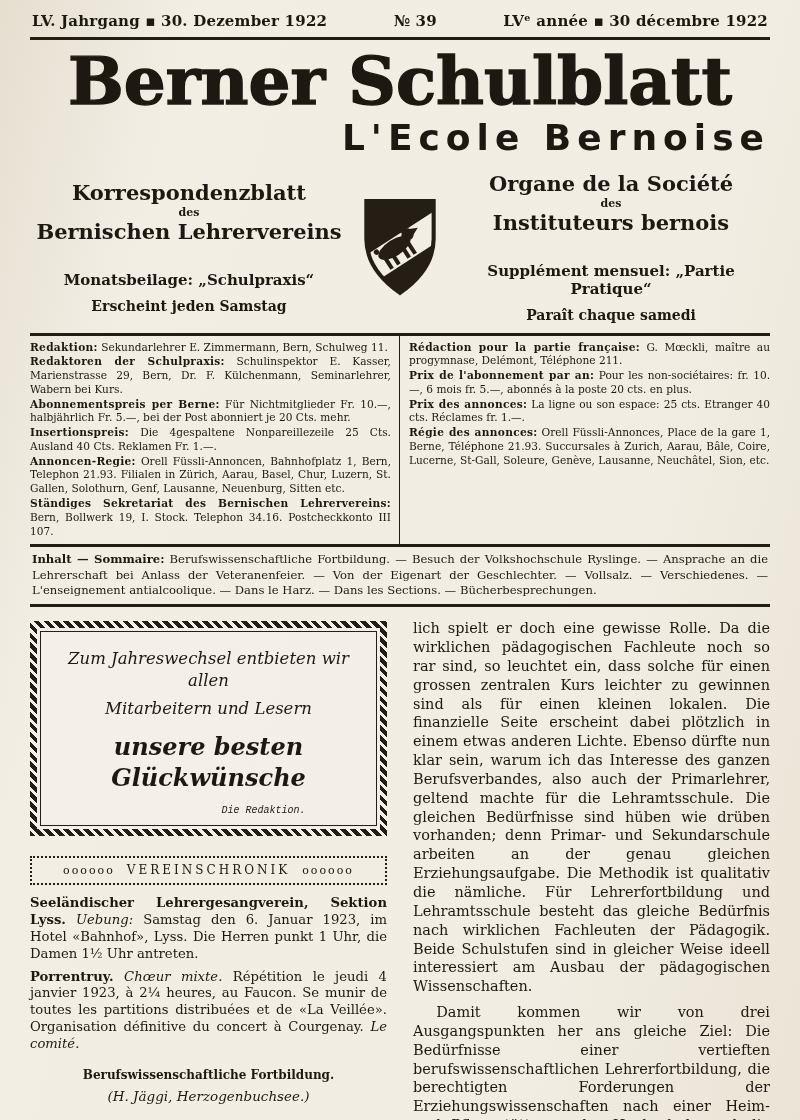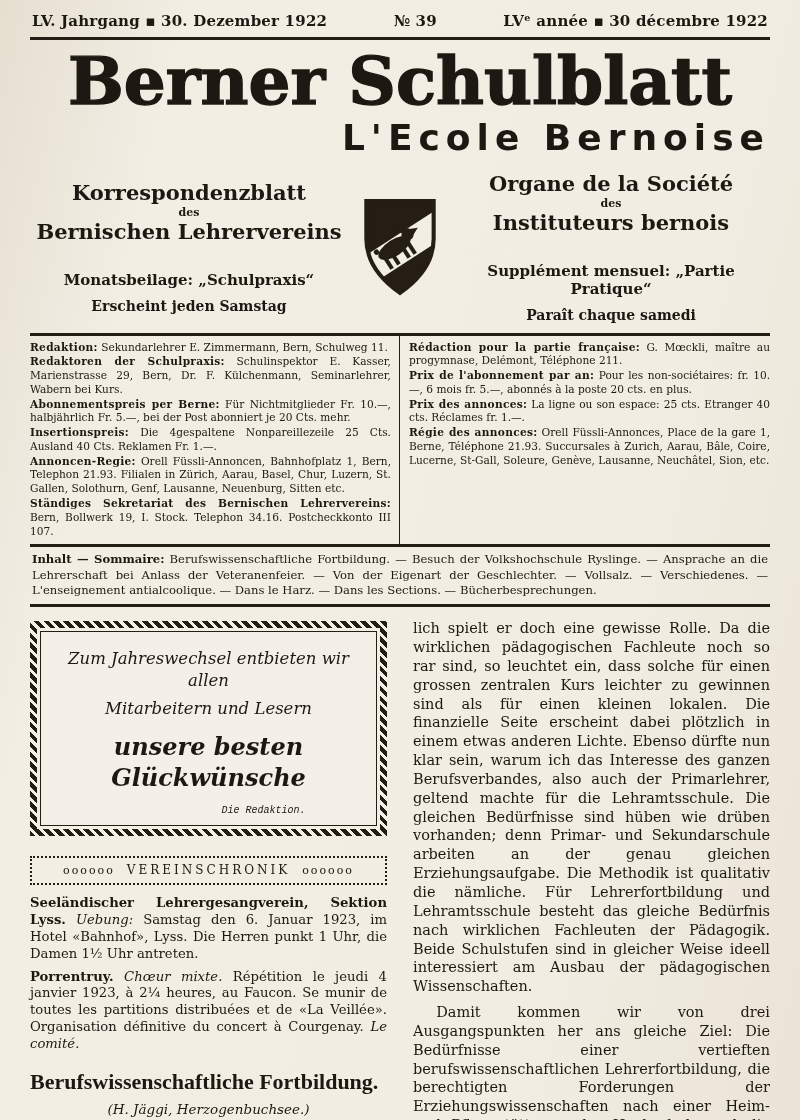--- a/index.html
+++ b/index.html
@@ -70,21 +70,21 @@
   .g4 { font-size:10px; margin-top:11px; padding-left:110px;font-family:Liberation Mono, monospace; }
   
   .chronik-head {
     border:2px dotted #231d14; padding:5px 4px; margin-bottom:10px;
     display:flex; justify-content:center; align-items:flex-end; gap:12px;margin-top:20px;
   }
   .chronik-deco { font-size:11px; letter-spacing:2px; }
   .chronik-title { font-size:12px; font-weight:normal; letter-spacing:3px; }
   .chronik-entry { font-size:13.2px; line-height:1.27; margin-bottom:6px; }
   
-  .art-title { font-size:22px; font-weight:bold; margin:16px 0 4px 0;font-family:Liberation Serif, serif; }
+  .art-title { text-align:center; font-size:12px; font-weight:bold; margin:16px 0 4px 0; }
   .art-byline { text-align:center; font-size:13.5px; font-style:italic; }
   .indent { text-indent:1.6em; }
   .p-follow { margin-top:7px; }
 </style>
 </head>
 <body>
 
 <div class="page">
 
   <div class="topbar">

